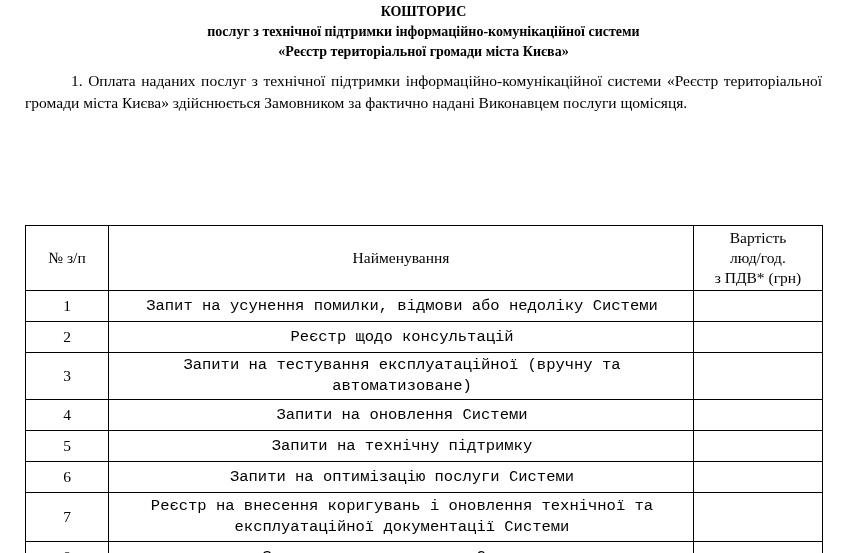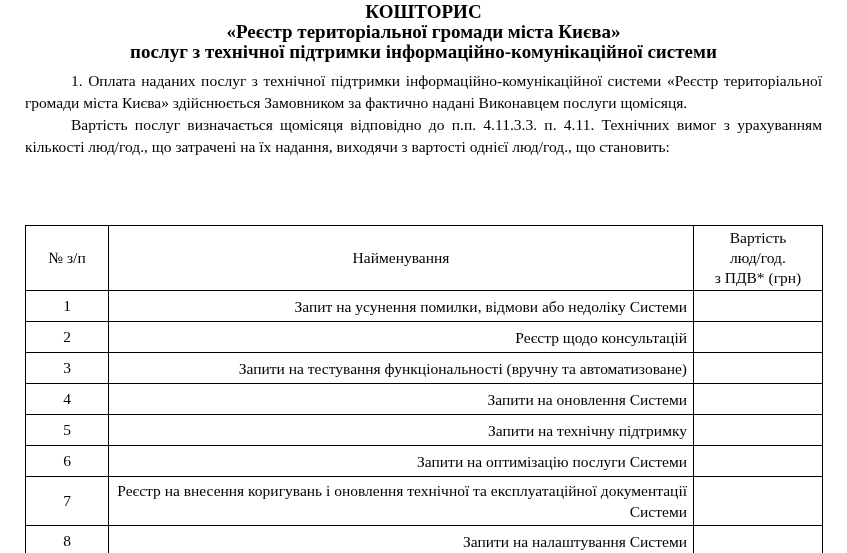--- a/index.html
+++ b/index.html
@@ -22,21 +22,21 @@
     padding: 0;
   }
 
   
   .title-block {
     padding-top: 2px;
     text-align: center;
   }
   .title-line {
     font-weight: bold;
-    font-size: 19px;
+    font-size: 14px;
     line-height: 20px;
     letter-spacing: 0px;
   }
 
   
   .body-block {
     margin-top: 8px;
     padding-left: 25px;
     padding-right: 25px;
   }
@@ -86,46 +86,46 @@
     line-height: 20px;
     font-family: Liberation Serif, serif;
   }
   thead th.h-cost span { display: block; }
 
   tbody td.num {
     text-align: center;
     height: 30px;
   }
   tbody td.name {
-    text-align: right;
+    text-align: center;
     padding: 2px 6px 2px 8px;
     line-height: 21px;
+    font-family: Liberation Mono, monospace;
   }
   tbody td.cost {
     text-align: center;
   }
   tbody tr.tall td.num,
   tbody tr.tall td.cost {
     height: 48px;
   }
 </style>
 </head>
 <body>
 
 <div class="page">
 
   <div class="title-block">
     <div class="title-line">КОШТОРИС</div>
+    <div class="title-line">послуг з технічної підтримки інформаційно-комунікаційної системи</div>
     <div class="title-line">«Реєстр територіальної громади міста Києва»</div>
-    <div class="title-line">послуг з технічної підтримки інформаційно-комунікаційної системи</div>
   </div>
 
   <div class="body-block">
     <p class="para p1">1. Оплата наданих послуг з технічної підтримки інформаційно-комунікаційної системи «Реєстр територіальної громади міста Києва» здійснюється Замовником за фактично надані Виконавцем послуги щомісяця.</p>
-    <p class="para p2">Вартість послуг визначається щомісяця відповідно до п.п. 4.11.3.3. п. 4.11. Технічних вимог з урахуванням кількості люд/год., що затрачені на їх надання, виходячи з вартості однієї люд/год., що становить:</p>
   </div>
 
   <div class="table-wrap">
     <table class="sheet">
       <colgroup>
         <col class="c-num">
         <col class="c-name">
         <col class="c-cost">
       </colgroup>
       <thead>
@@ -145,21 +145,21 @@
           <td class="name">Запит на усунення помилки, відмови або недоліку Системи</td>
           <td class="cost"></td>
         </tr>
         <tr>
           <td class="num">2</td>
           <td class="name">Реєстр щодо консультацій</td>
           <td class="cost"></td>
         </tr>
         <tr>
           <td class="num">3</td>
-          <td class="name">Запити на тестування функціональності (вручну та автоматизоване)</td>
+          <td class="name">Запити на тестування експлуатаційної (вручну та автоматизоване)</td>
           <td class="cost"></td>
         </tr>
         <tr>
           <td class="num">4</td>
           <td class="name">Запити на оновлення Системи</td>
           <td class="cost"></td>
         </tr>
         <tr>
           <td class="num">5</td>
           <td class="name">Запити на технічну підтримку</td>

